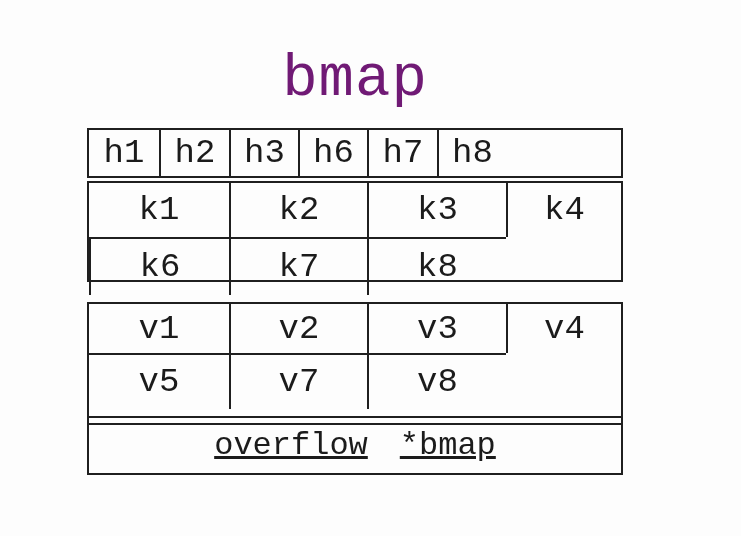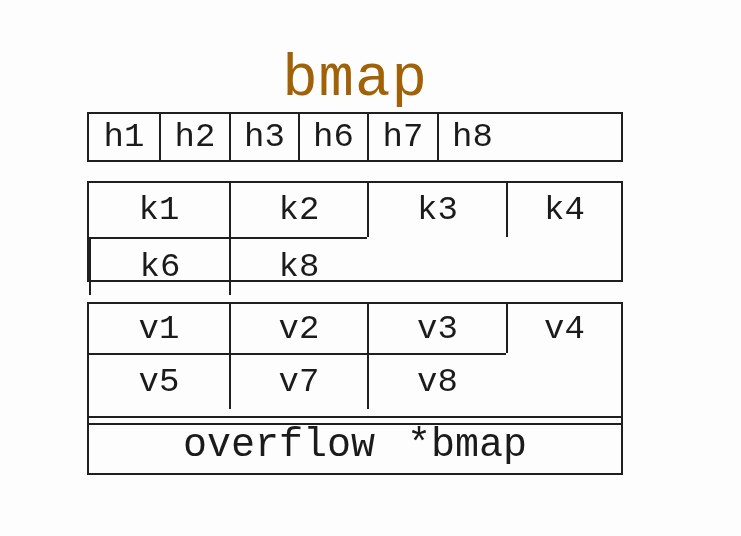--- a/index.html
+++ b/index.html
@@ -11,32 +11,32 @@
     font-family: "Liberation Mono", "DejaVu Sans Mono", monospace;
     color: #1b1b1b;
   }
   .title {
     position: absolute;
     left: 87px; top: 40px;
     width: 536px; height: 78px;
     display: flex; align-items: center; justify-content: center;
     font-size: 59px;
     letter-spacing: 1px;
-    color: #a16207;
+    color: #701a75;
   }
   .block {
     position: absolute;
     left: 87px; width: 536px;
     border: 2px solid #1f1f1f;
     box-sizing: border-box;
     display: grid;
     background: transparent;
   }
   .header-block {
-    top: 112px; height: 50px;
+    top: 128px; height: 50px;
     grid-template-columns: 70px 70px 69px 69px 70px 69px 66px 49px;
   }
   .keys-block {
     top: 181px; height: 101px;
     grid-template-columns: 140px 138px 139px 115px;
     grid-template-rows: 54px 58px;
   }
   .values-block {
     top: 302px; height: 123px;
     grid-template-columns: 140px 138px 139px 115px;
@@ -47,21 +47,21 @@
     grid-template-columns: 1fr;
   }
   .cell {
     display: flex; align-items: center; justify-content: center;
     font-size: 34px;
     box-sizing: border-box;
     color: #1b1b1b;
   }
   .cell.vline { border-left: 2px solid #1f1f1f; }
   .cell.hline { border-top: 2px solid #1f1f1f; }
-  .overflow-cell { font-size: 40px; gap: 32px; }
+  .overflow-cell { font-size: 32px; gap: 32px; text-decoration: underline; }
 </style>
 </head>
 <body>
 
 <div class="title">bmap</div>
 
 <div class="block header-block">
   <div class="cell">h1</div>
   <div class="cell vline">h2</div>
   <div class="cell vline">h3</div>
@@ -69,20 +69,21 @@
   <div class="cell vline">h7</div>
   <div class="cell vline">h8</div>
 </div>
 
 <div class="block keys-block">
   <div class="cell">k1</div>
   <div class="cell vline">k2</div>
   <div class="cell vline">k3</div>
   <div class="cell vline">k4</div>
   <div class="cell vline hline">k6</div>
+  <div class="cell vline hline">k7</div>
   <div class="cell vline hline">k8</div>
 </div>
 
 <div class="block values-block">
   <div class="cell">v1</div>
   <div class="cell vline">v2</div>
   <div class="cell vline">v3</div>
   <div class="cell vline">v4</div>
   <div class="cell hline">v5</div>
   <div class="cell vline hline">v7</div>

